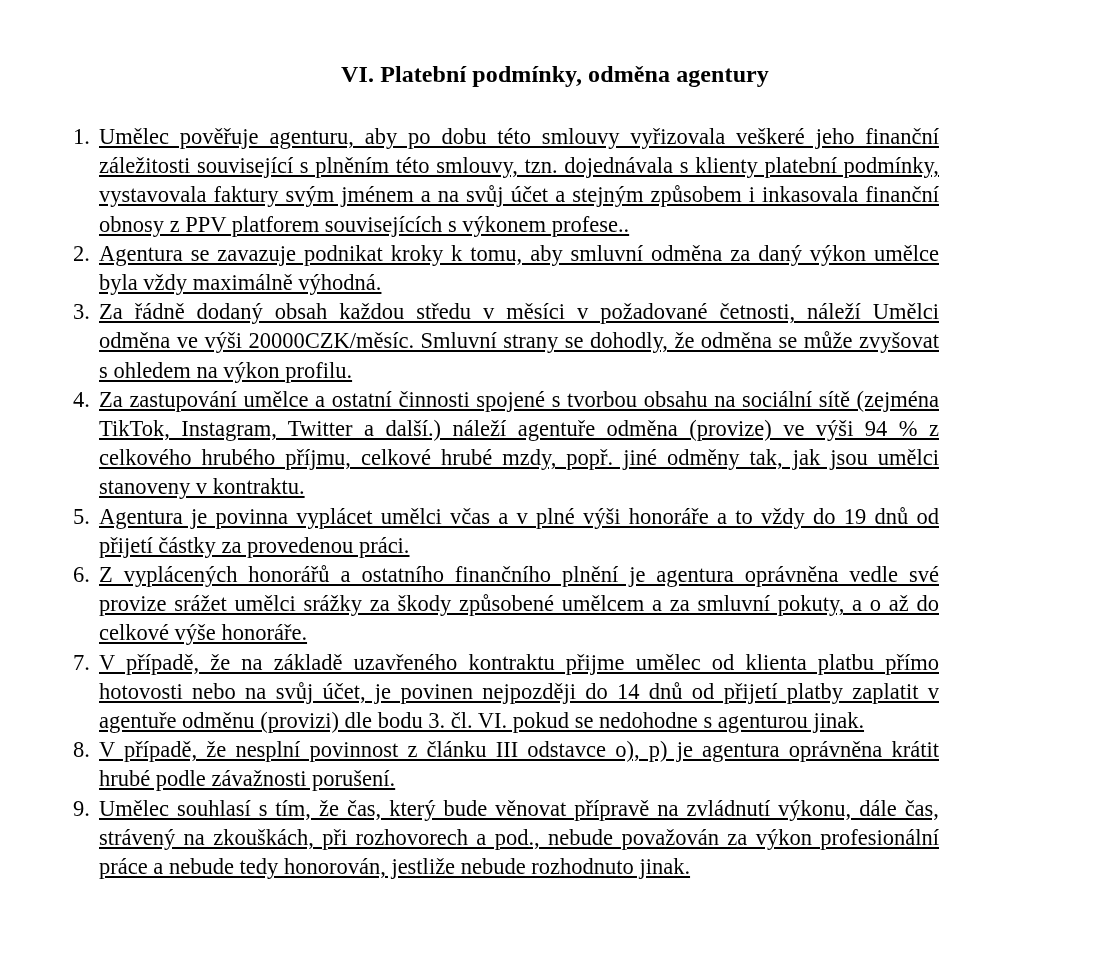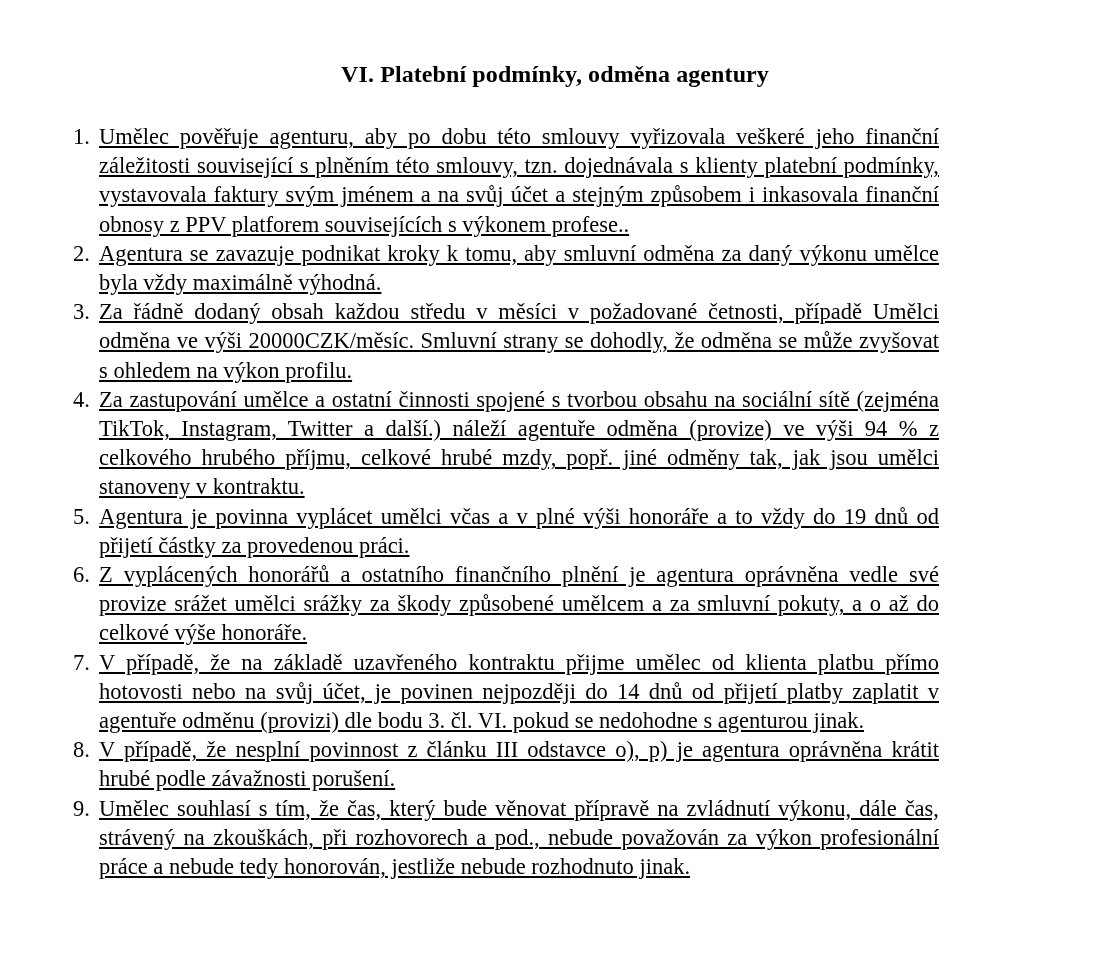--- a/index.html
+++ b/index.html
@@ -78,25 +78,25 @@
 
   <h1 class="doc-title">VI. Platební podmínky, odměna agentury</h1>
 
   <div class="clause-list">
       <div class="clause">
         <span class="clause-number">1.</span>
         <span class="clause-text">Umělec pověřuje agenturu, aby po dobu této smlouvy vyřizovala veškeré jeho finanční záležitosti související s plněním této smlouvy, tzn. dojednávala s klienty platební podmínky, vystavovala faktury svým jménem a na svůj účet a stejným způsobem i inkasovala finanční obnosy z PPV platforem souvisejících s výkonem profese..</span>
       </div>
       <div class="clause">
         <span class="clause-number">2.</span>
-        <span class="clause-text">Agentura se zavazuje podnikat kroky k tomu, aby smluvní odměna za daný výkonu umělce byla vždy maximálně výhodná.</span>
+        <span class="clause-text">Agentura se zavazuje podnikat kroky k tomu, aby smluvní odměna za daný výkon umělce byla vždy maximálně výhodná.</span>
       </div>
       <div class="clause">
         <span class="clause-number">3.</span>
-        <span class="clause-text">Za řádně dodaný obsah každou středu v měsíci v požadované četnosti, případě Umělci odměna ve výši 20000CZK/měsíc. Smluvní strany se dohodly, že odměna se může zvyšovat s ohledem na výkon profilu.</span>
+        <span class="clause-text">Za řádně dodaný obsah každou středu v měsíci v požadované četnosti, náleží Umělci odměna ve výši 20000CZK/měsíc. Smluvní strany se dohodly, že odměna se může zvyšovat s ohledem na výkon profilu.</span>
       </div>
       <div class="clause">
         <span class="clause-number">4.</span>
         <span class="clause-text">Za zastupování umělce a ostatní činnosti spojené s tvorbou obsahu na sociální sítě (zejména TikTok, Instagram, Twitter a další.) náleží agentuře odměna (provize) ve výši 94 % z celkového hrubého příjmu, celkové hrubé mzdy, popř. jiné odměny tak, jak jsou umělci stanoveny v kontraktu.</span>
       </div>
       <div class="clause">
         <span class="clause-number">5.</span>
         <span class="clause-text">Agentura je povinna vyplácet umělci včas a v plné výši honoráře a to vždy do 19 dnů od přijetí částky za provedenou práci.</span>
       </div>
       <div class="clause">

